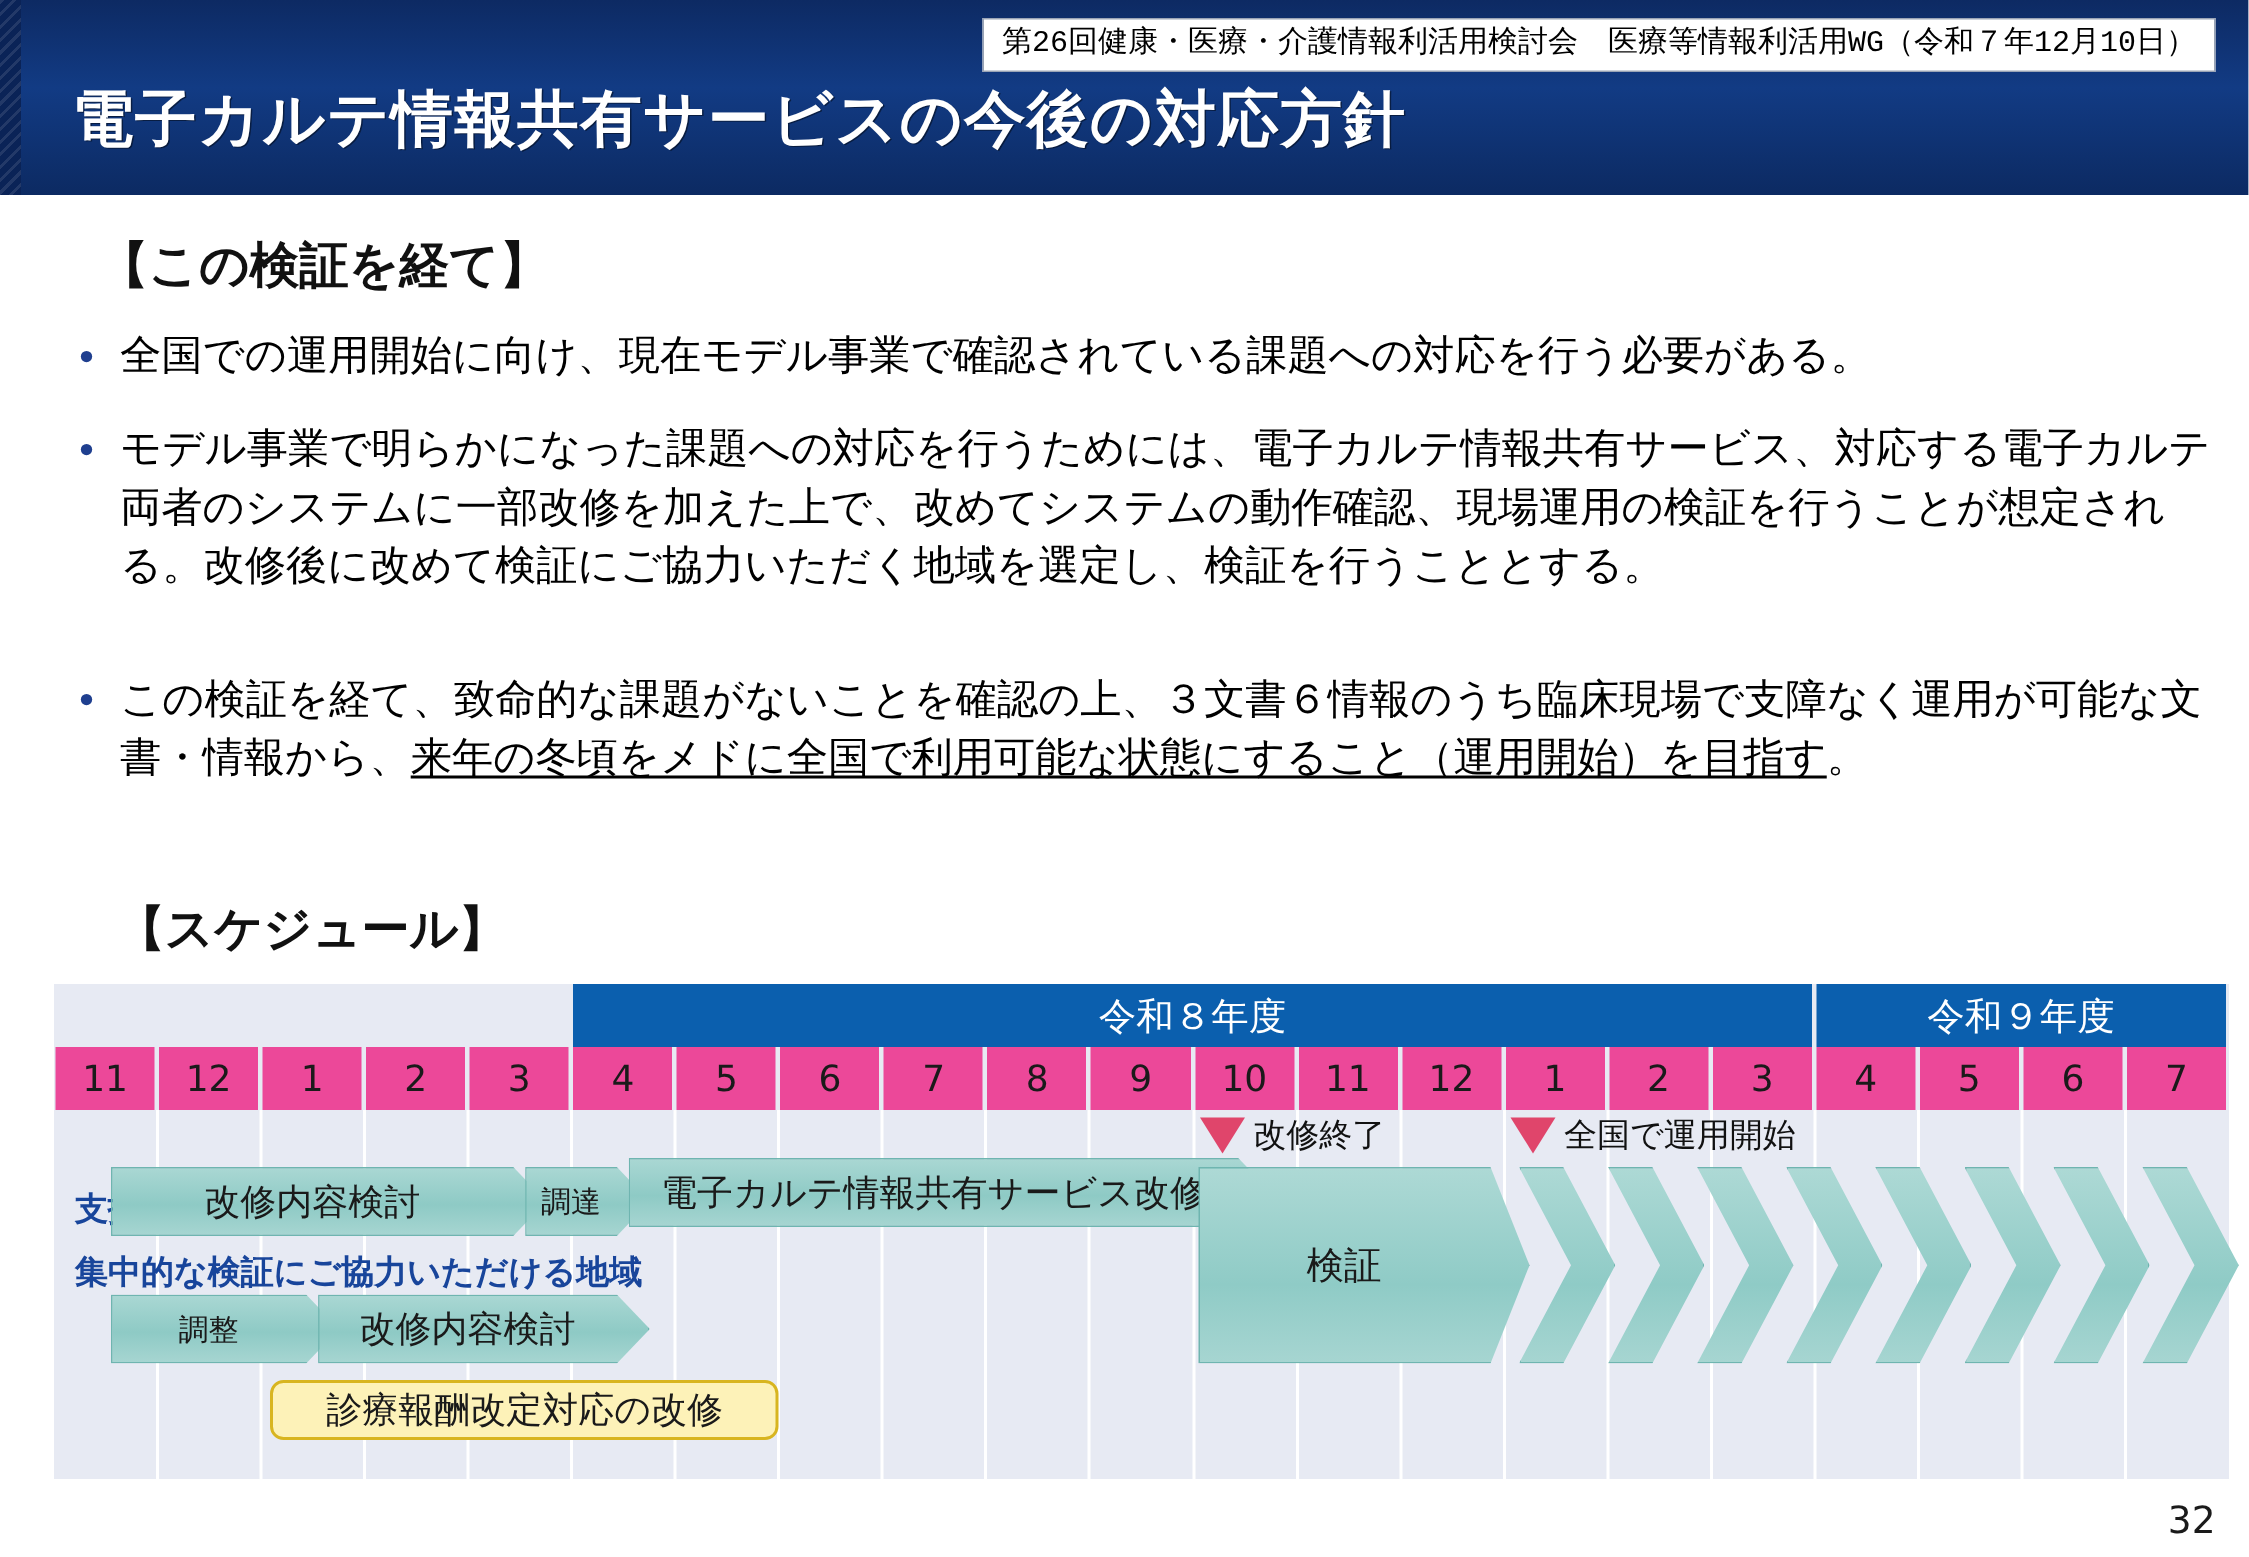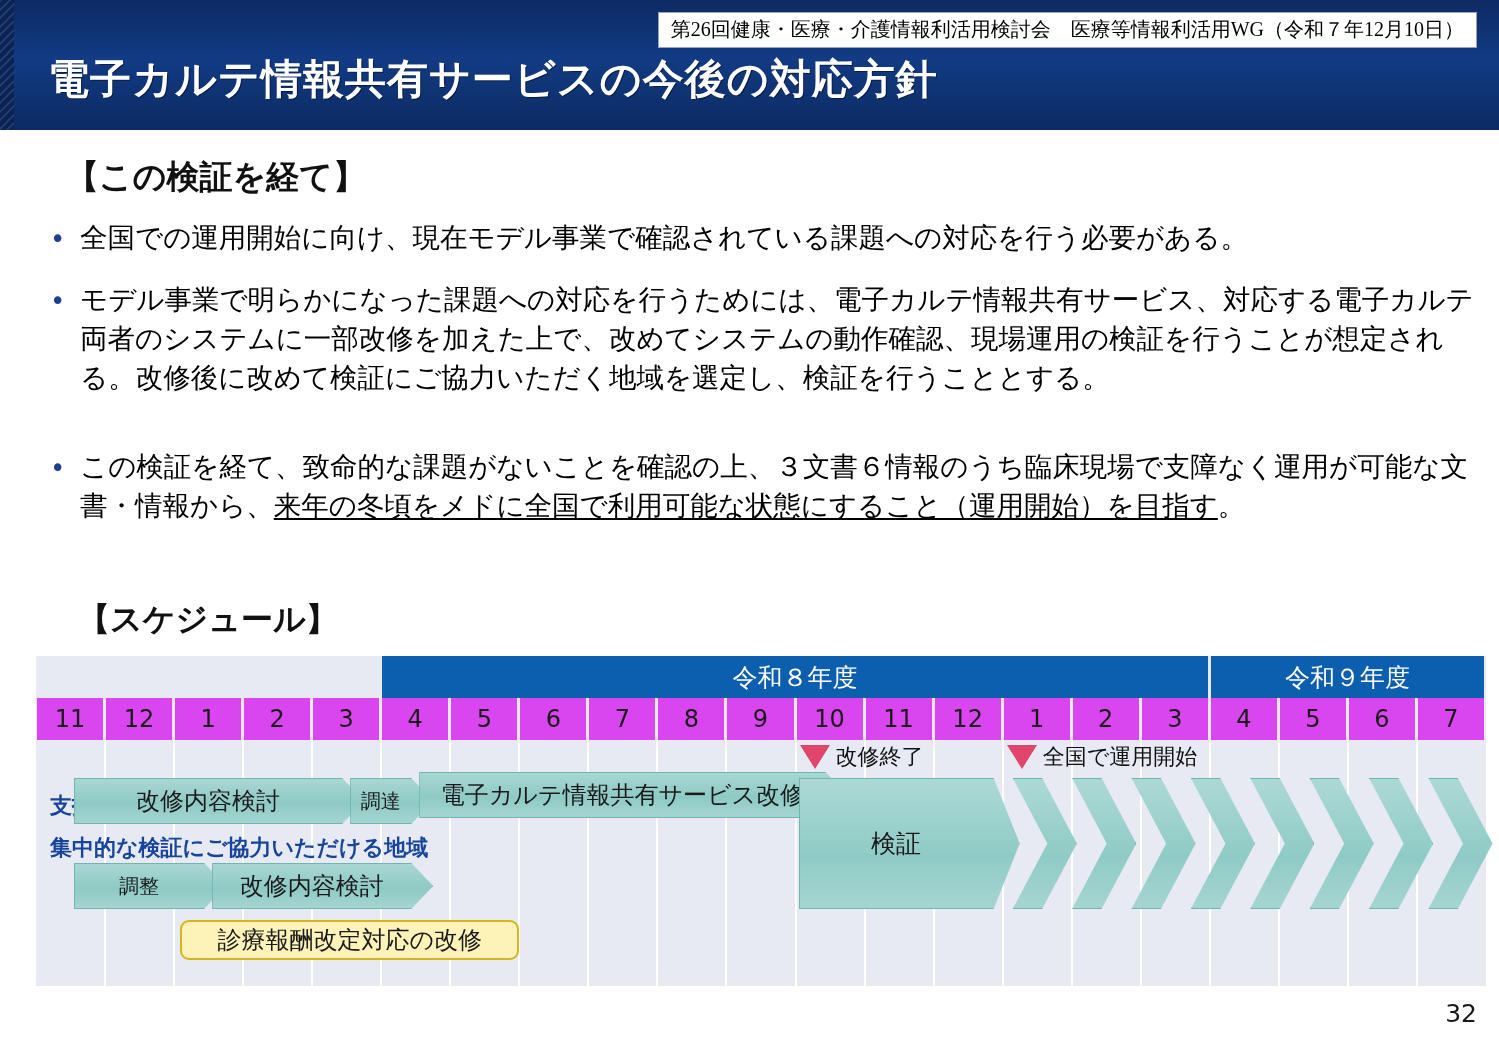--- a/index.html
+++ b/index.html
@@ -25,21 +25,21 @@
     background:#0a2357;
     background-image:repeating-linear-gradient(135deg, rgba(255,255,255,.10) 0 2px, rgba(255,255,255,0) 2px 6px);
   }
   #meeting-tag{
     position:absolute; right:22px; top:12px;
     background:#ffffff; color:#000000;
     border:1px solid #9aa4b5;
     padding:4px 12px 5px 12px;
     font-size:20px; line-height:1.25;
     white-space:nowrap;
-    font-family:Liberation Serif, serif;
+    font-family:Liberation Mono, monospace;
   }
   #slide-title{
     position:absolute; left:48px; top:52px;
     color:#ffffff; font-size:41px; font-weight:bold;
     letter-spacing:1px;
     text-shadow:1px 1px 0 rgba(0,0,0,.45);
     white-space:nowrap;
     font-family:"DejaVu Sans","Liberation Sans",sans-serif;
   }
 
@@ -81,21 +81,21 @@
   .fy-cell{
     position:absolute; top:0; height:42px;
     background:#0b5fae; color:#ffffff;
     display:flex; align-items:center; justify-content:center;
     font-size:25px;
     font-family:"DejaVu Sans","Liberation Sans",sans-serif;
   }
   #month-row{ position:absolute; left:0; top:42px; width:1450px; height:42px; }
   .month-cell{
     position:absolute; top:0; height:42px;
-    background:#d946ef; color:#1a1a1a;
+    background:#ec4899; color:#1a1a1a;
     display:flex; align-items:center; justify-content:center;
     font-size:24px;
     font-family:"DejaVu Sans","Liberation Sans",sans-serif;
   }
   #grid-area{
     position:absolute; left:0; top:84px; width:1450px; height:246px;
     background:#e7eaf3;
   }
   .vline{
     position:absolute; top:0; width:2px; height:246px; background:#ffffff;

